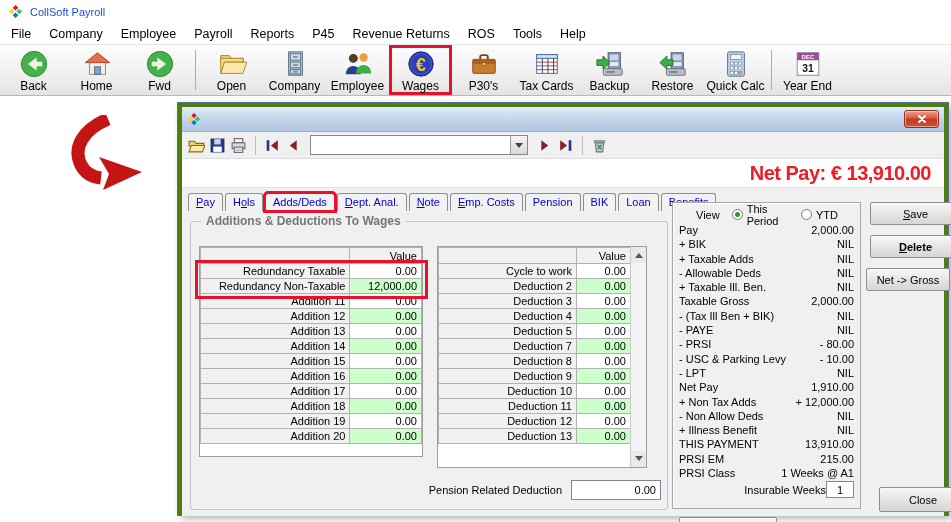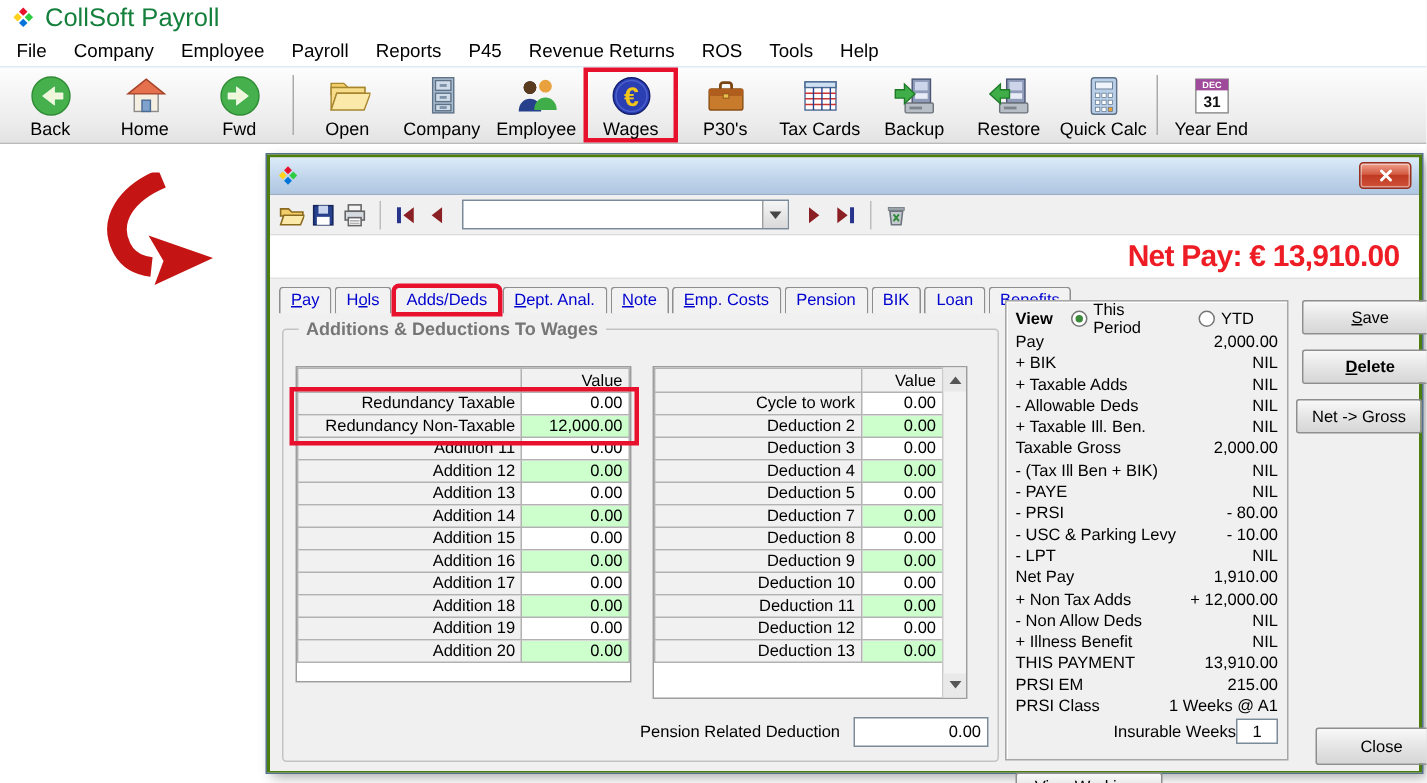--- a/index.html
+++ b/index.html
@@ -4,41 +4,41 @@
 <style>
   * { box-sizing: border-box; margin: 0; padding: 0; }
   html,body { width:951px; height:522px; }
   body {
     font-family: "Liberation Sans", sans-serif;
     background:#fff; position:relative; overflow:hidden;
     font-size:12px; color:#000;
   }
   
   .titlebar { height:23px; display:flex; align-items:center; gap:7px; padding-left:8px; background:#fff; }
-  .titlebar .wtitle { font-size:17px; color:#15803d; }
+  .titlebar .wtitle { font-size:11px; color:#1d4ed8; }
   .menubar { height:21px; display:flex; align-items:center; background:#fff; padding-left:2px; }
   .menu-item { padding:2px 9px; font-size:12.5px; cursor:default; }
   .toolbar {
     height:52px; display:flex; align-items:stretch; padding:0 2px;
     background:linear-gradient(#fdfdfd,#ededed 70%,#e3e3e3);
     border-top:1px solid #dde9f5; border-bottom:1px solid #b9b9b9;
   }
   .tool-btn { width:63px; display:flex; flex-direction:column; align-items:center; justify-content:center; gap:1px; cursor:default; }
   .tool-btn span.tlabel { font-size:12px; line-height:12px; }
   .tool-btn.hl { border:3px solid #e8112d; }
   .tool-sep { width:1px; background:#ababab; margin:5px 4px; }
   .tico { width:30px; height:30px; display:block; }
 
   
   .red-arrow { position:absolute; left:58px; top:115px; width:88px; height:76px; }
 
   
   .dialog {
     position:absolute; left:178px; top:103px; width:770px; height:412px;
-    border:2px solid #4d7c0f; background:#f0f0f0;
+    border:4px solid #4d7c0f; background:#f0f0f0;
     box-shadow:0 0 0 1px #54718e, 3px 3px 8px rgba(0,0,0,.35);
   }
   .dlg-titlebar {
     height:25px; background:linear-gradient(#dcebf9,#bed3ea 60%,#b0c7e2);
     border-bottom:1px solid #97adc8; display:flex; align-items:center; padding:0 5px;
   }
   .dlg-titlebar .spacer { flex:1; }
   .dlg-close {
     width:35px; height:18px; border-radius:3px; border:1px solid #99301f;
     background:linear-gradient(#f0a08c,#d45a42 45%,#c03a22 50%,#cf5238);
@@ -110,21 +110,21 @@
   .pension-row { position:absolute; right:6px; bottom:9px; display:flex; align-items:center; gap:9px; font-size:11px; }
   .pension-box { width:90px; height:20px; border:1px solid #7a8a99; background:#fff; font-size:11px; text-align:right; padding:3px 4px 0 0; }
 
   
   .summary {
     position:absolute; left:490px; top:14px; width:189px; height:307px;
     border:1px solid #a6a6a6; box-shadow:inset 1px 1px 0 #fff; background:#f0f0f0;
     padding:4px 6px 0 6px; font-size:11px;
   }
   .view-row { display:flex; align-items:center; height:15px; margin-bottom:1px; }
-  .view-row .vw { font-weight:bold; margin-right:12px; }
+  .view-row .vw { font-weight:normal; margin-right:12px;margin-left:17px; }
   .radio { width:11px; height:11px; border-radius:50%; background:#fff; border:1px solid #777; display:inline-block; position:relative; margin-right:4px; flex:none; }
   .radio.checked::after { content:""; position:absolute; inset:2px; border-radius:50%; background:#3c8a3c; }
   .opt { display:flex; align-items:center; margin-right:16px; }
   .sum-row { display:flex; justify-content:space-between; height:14.3px; line-height:14.3px; }
   .sum-row.bold { font-weight:normal; }
   .iw-row { display:flex; justify-content:flex-end; align-items:center; height:19px; }
   .iw-input { width:28px; height:17px; border:1px solid #7a8a99; background:#fff; text-align:center; font-size:11px; font-family:"Liberation Sans",sans-serif; }
   .btn {
     font-size:11px; font-family:"Liberation Sans",sans-serif; color:#000;
     background:linear-gradient(#f8f8f8,#e2e2e2 60%,#d6d6d6); border:1px solid #8e8e8e; border-radius:2px; cursor:default;

